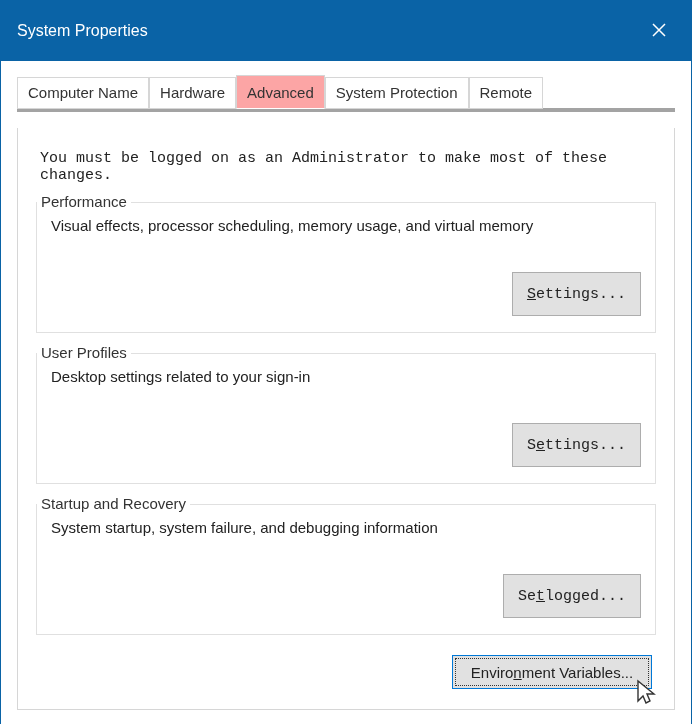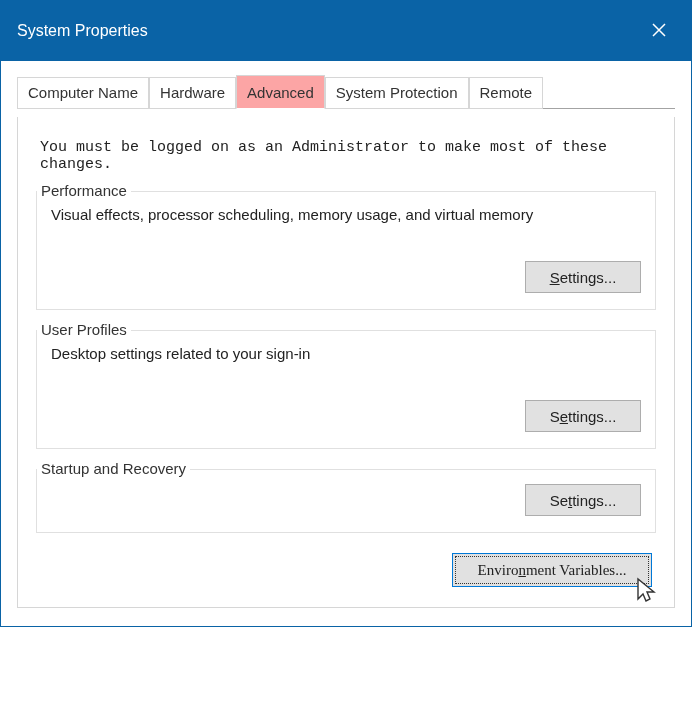--- a/index.html
+++ b/index.html
@@ -29,22 +29,22 @@
       display: flex; align-items: center; justify-content: center;
       cursor: default;
       font-size: 18px;
       line-height: 1;
     }
     .content {
       padding: 14px 16px 18px 16px;
     }
     .tabs {
       display: flex;
-      border-bottom: 1px solid #a3a3a3;
-      margin-bottom: 8px;
+      border-bottom: 4px solid #a3a3a3;
+      margin-bottom: 16px;
       font-size: 15px;
       color: #333;
     }
     .tab {
       padding: 6px 10px 7px 10px;
       border: 1px solid #d6d6d6;
       border-bottom: none;
       background: #fff;
       margin-right: 0;
       margin-bottom: -1px;
@@ -93,38 +93,37 @@
       font-size: 15px;
       color: #222;
       margin-bottom: 38px;
     }
     .group-actions {
       display: flex;
       justify-content: flex-end;
     }
     .btn {
       min-width: 116px;
-      height: 32px;
+      height: 44px;
       background: #e1e1e1;
       border: 1px solid #adadad;
       font-size: 15px;
       color: #222;
       padding: 0 14px;
       cursor: default;
-      font-family: Liberation Sans, sans-serif;
+      font-family: Liberation Mono, monospace;
     }
     .btn.disabled {
       color: #9a9a9a;
     }
     .env-row {
       display: flex;
       justify-content: flex-end;
       margin: 6px 4px 0 0;
       position: relative;
-      font-family: Liberation Serif, serif;
     }
     .env-btn {
       min-width: 200px;
       height: 34px;
       background: #e1e1e1;
       border: 1px solid #0078d7;
       outline: 1px dotted #333;
       outline-offset: -4px;
       font-size: 15px;
       color: #222;
@@ -187,22 +186,23 @@
       <div class="group">
         <div class="group-label">User Profiles</div>
         <div class="group-desc">Desktop settings related to your sign-in</div>
         <div class="group-actions">
           <button class="btn"><span>S</span><span class="underline">e</span><span>ttings...</span></button>
         </div>
       </div>
 
       <div class="group">
         <div class="group-label">Startup and Recovery</div>
+        <div class="group-desc">System startup, system failure, and debugging information</div>
         <div class="group-actions">
-          <button class="btn"><span>Se</span><span class="underline">t</span><span>tings...</span></button>
+          <button class="btn"><span>Se</span><span class="underline">t</span><span>logged...</span></button>
         </div>
       </div>
 
       <div class="env-row">
         <button class="env-btn"><span>Enviro</span><span class="underline">n</span><span>ment Variables...</span></button>
         <span class="cursor">
           <svg width="22" height="28" viewBox="0 0 22 28">
             <path d="M2 2 L2 22 L7 17 L10 24 L14 22 L11 15 L18 15 Z" fill="#fff" stroke="#333" stroke-width="1.4"></path>
           </svg>
         </span>

